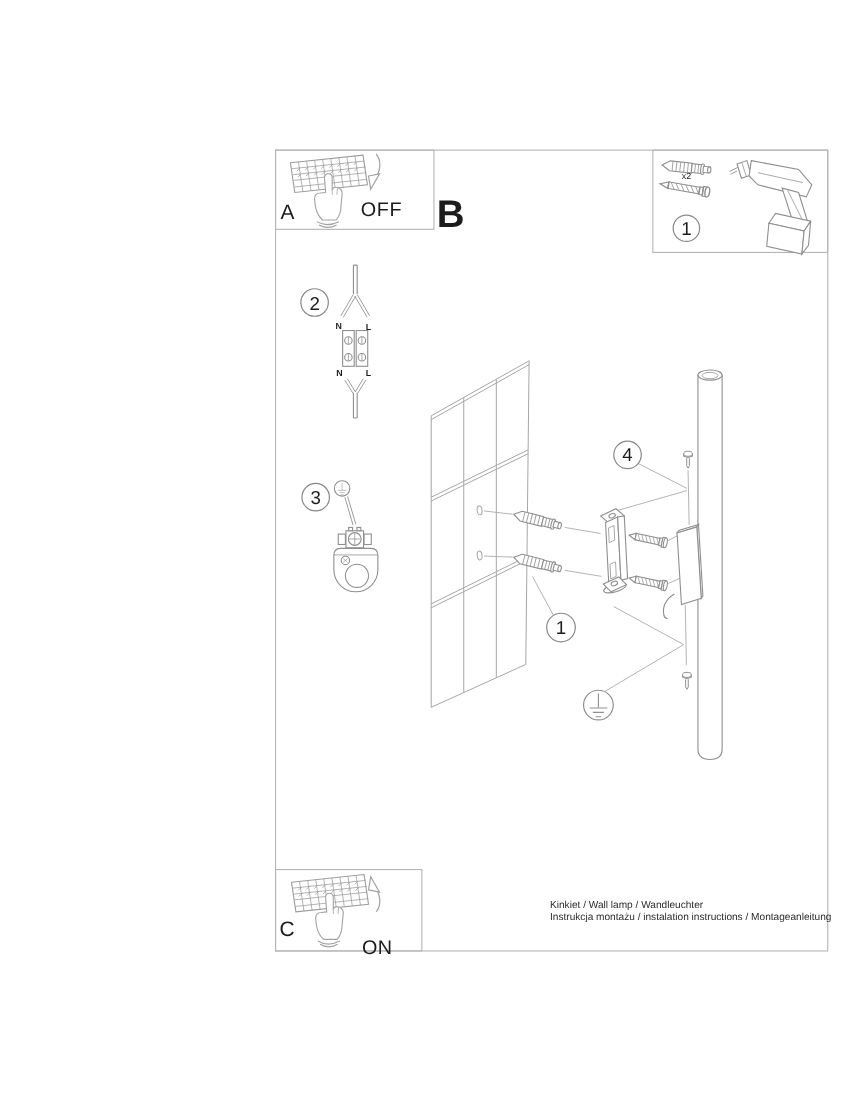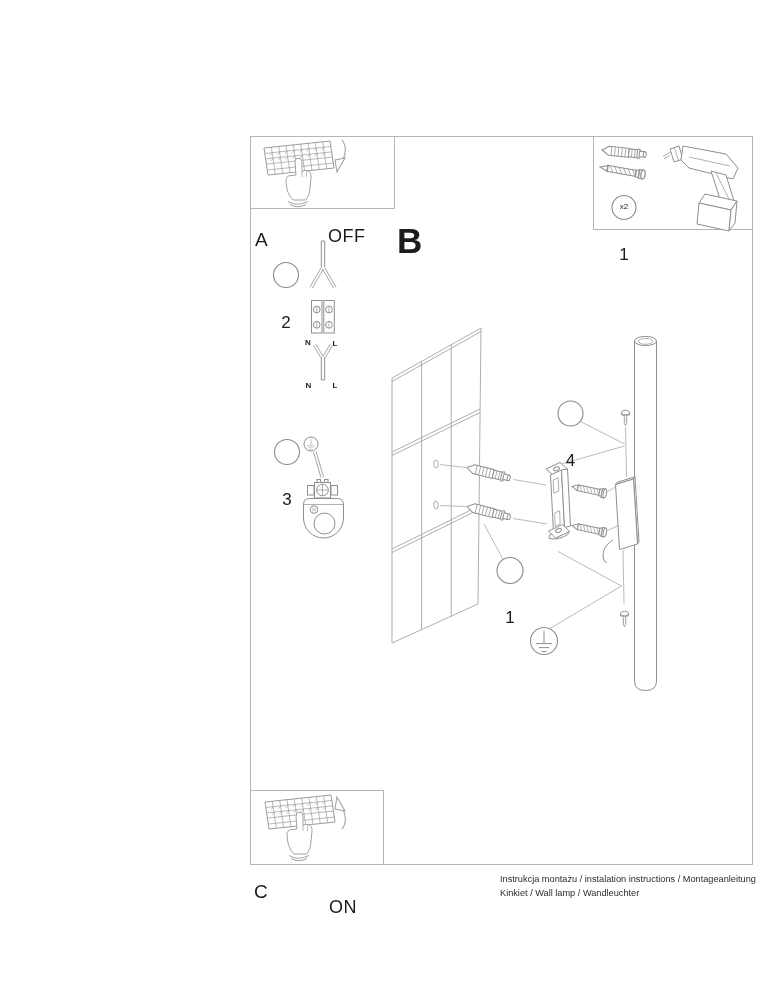--- a/index.html
+++ b/index.html
@@ -1,21 +1,21 @@
 <!DOCTYPE html>
 <html><head>
 <meta charset="utf-8">
 <style>
   html,body{margin:0;padding:0;background:#f3f3f3;}
   .canvas{
     position:relative;width:774px;height:1000px;background:#ffffff;
     font-family:"Liberation Sans", sans-serif;overflow:hidden;
   }
   svg{position:absolute;left:0;top:0;}
-  .t{position:absolute;color:#1c1c1c;line-height:1;white-space:nowrap;margin-top:46px;}
+  .t{position:absolute;color:#1c1c1c;line-height:1;white-space:nowrap;}
   .tc{transform:translate(-50%,-50%);}
   .lbl{font-size:19px;}
   .state{font-size:18px;letter-spacing:.5px;text-align:right;}
   .big{font-size:35px;font-weight:600;}
   .num{font-size:17px;}
   .tiny{font-size:8px;}
   .nl{font-size:8px;font-weight:bold;}
   .foot{font-size:9.2px;color:#2b2b2b;}
 </style>
 </head>
@@ -221,15 +221,15 @@
 <span class="t num tc" style="left:287px;top:452.5px;">3</span>
 <span class="t num tc" style="left:570.5px;top:414px;">4</span>
 <span class="t num tc" style="left:510px;top:571px;">1</span>
 
 <span class="t nl tc" style="left:308px;top:297px;">N</span>
 <span class="t nl tc" style="left:335px;top:298px;">L</span>
 <span class="t nl tc" style="left:308.5px;top:340px;">N</span>
 <span class="t nl tc" style="left:335px;top:340px;">L</span>
 
 <span class="t foot" style="left:500px;top:829px;">Instrukcja montażu / instalation instructions / Montageanleitung</span>
-<span class="t foot" style="left:500px;top:843px;">Kinkiet / Wall lamp / Wandleuchter</span>
+<span class="t foot" style="left:500px;top:818px;">Kinkiet / Wall lamp / Wandleuchter</span>
 
 </div>
 
 </body></html>

